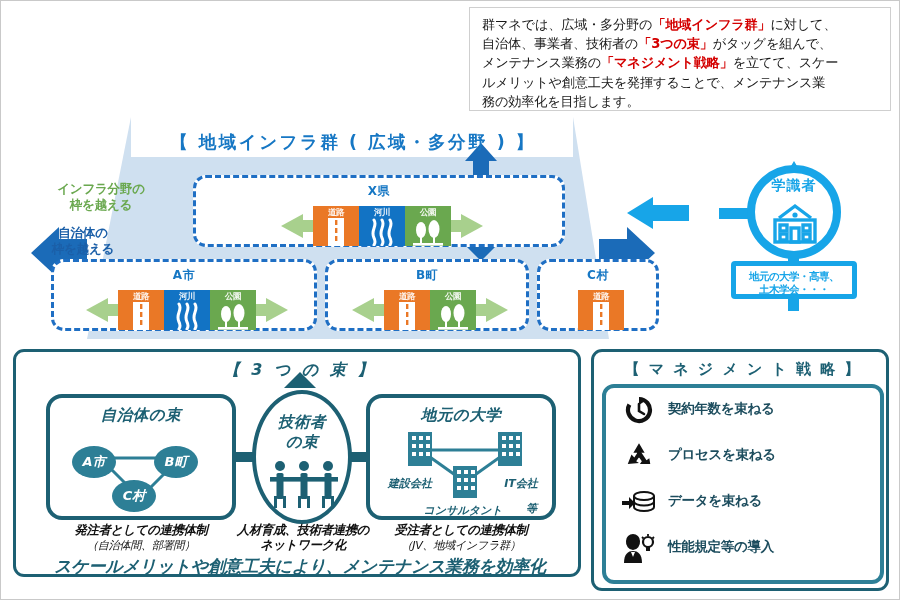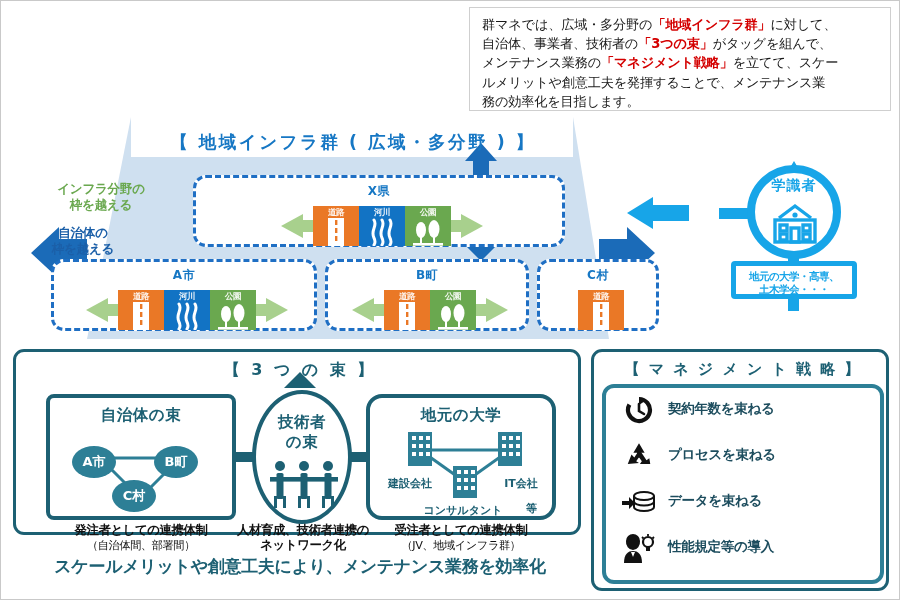--- a/index.html
+++ b/index.html
@@ -50,21 +50,21 @@
   .chip .cap{position:absolute;top:1px;width:100%;text-align:center;font-size:8.5px;
       font-weight:bold;color:#ffffff;opacity:.92;letter-spacing:-0.5px;}
   .chip.road{background:#ea7826;}
   .chip.river{background:#1273c4;}
   .chip.park{background:#6aa84f;}
 
   
   #cards{left:12px;top:348px;width:876px;height:242px;}
   .cardbox{position:absolute;background:#fff;border:3px solid #1d6073;
       border-radius:11px;box-sizing:border-box;}
-  #leftCard{left:0;top:0;width:568px;height:186px;}
+  #leftCard{left:0;top:0;width:568px;height:228px;font-style:italic;}
   #rightCard{left:578px;top:0;width:298px;height:242px;}
   #bundleTitle{position:absolute;left:0;top:8px;width:568px;text-align:center;
       font-size:16px;font-weight:bold;color:#1d6073;letter-spacing:3px;}
   #stratTitle{position:absolute;left:0;top:8px;width:298px;text-align:center;
       font-size:15px;font-weight:bold;color:#1d6073;letter-spacing:2px;}
 
   .roundbox{position:absolute;border:4px solid #1d6073;border-radius:16px;
       background:#fff;box-sizing:border-box;}
   .bxtitle{position:absolute;width:100%;text-align:center;top:7px;
       font-size:15.5px;font-weight:bold;color:#1d6073;letter-spacing:0.5px;}
@@ -293,21 +293,21 @@
 
     <div class="cardbox" id="leftCard">
       <div id="bundleTitle">【 3 つ の 束 】</div>
 
       <svg class="abs" style="left:0;top:0;" width="568" height="242" viewBox="0 0 568 242">
         <rect x="218" y="100" width="36" height="10" fill="#1d6073"></rect>
         <rect x="316" y="100" width="36" height="10" fill="#1d6073"></rect>
         <path d="M268,36 L284,20 L300,36 Z" fill="#1d6073"></path>
       </svg>
 
-      <div class="roundbox" style="left:30px;top:42px;width:190px;height:126px;border-radius:8px;">
+      <div class="roundbox" style="left:30px;top:42px;width:190px;height:126px;">
         <div class="bxtitle">自治体の束</div>
         <svg class="abs" style="left:18px;top:30px;" width="156" height="92" viewBox="0 0 156 92">
           <line x1="32" y1="30" x2="112" y2="30" stroke="#2d7f96" stroke-width="3"></line>
           <line x1="32" y1="30" x2="72" y2="70" stroke="#2d7f96" stroke-width="3"></line>
           <line x1="112" y1="30" x2="72" y2="70" stroke="#2d7f96" stroke-width="3"></line>
         </svg>
         <div class="node" style="left:22px;top:48px;width:44px;height:32px;border-radius:50%;">A市</div>
         <div class="node" style="left:104px;top:48px;width:44px;height:32px;border-radius:50%;">B町</div>
         <div class="node" style="left:62px;top:82px;width:44px;height:32px;border-radius:50%;">C村</div>
       </div>

